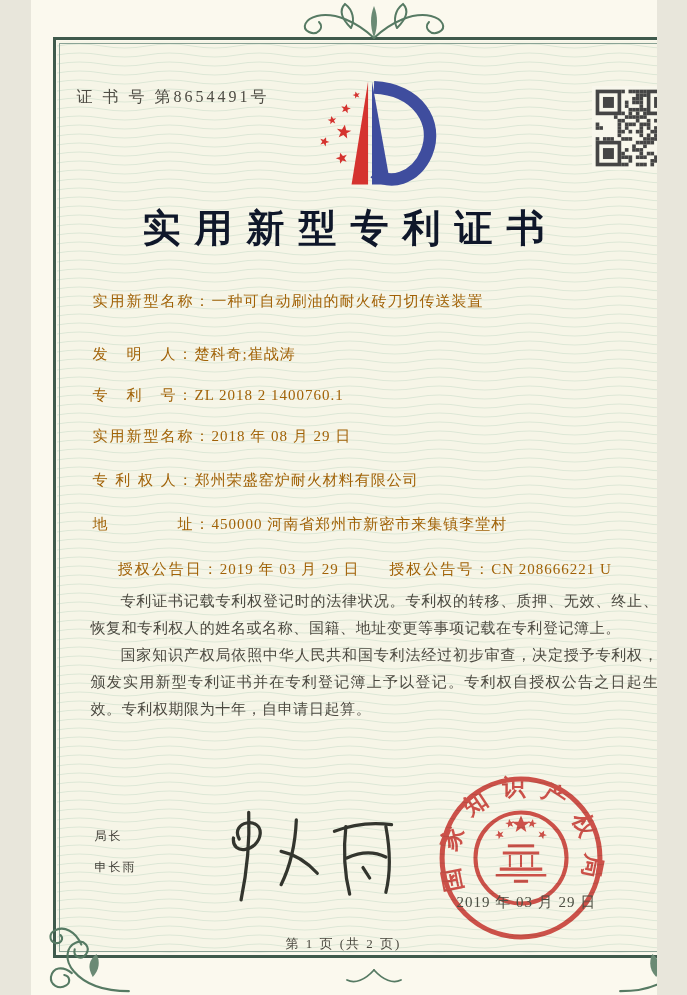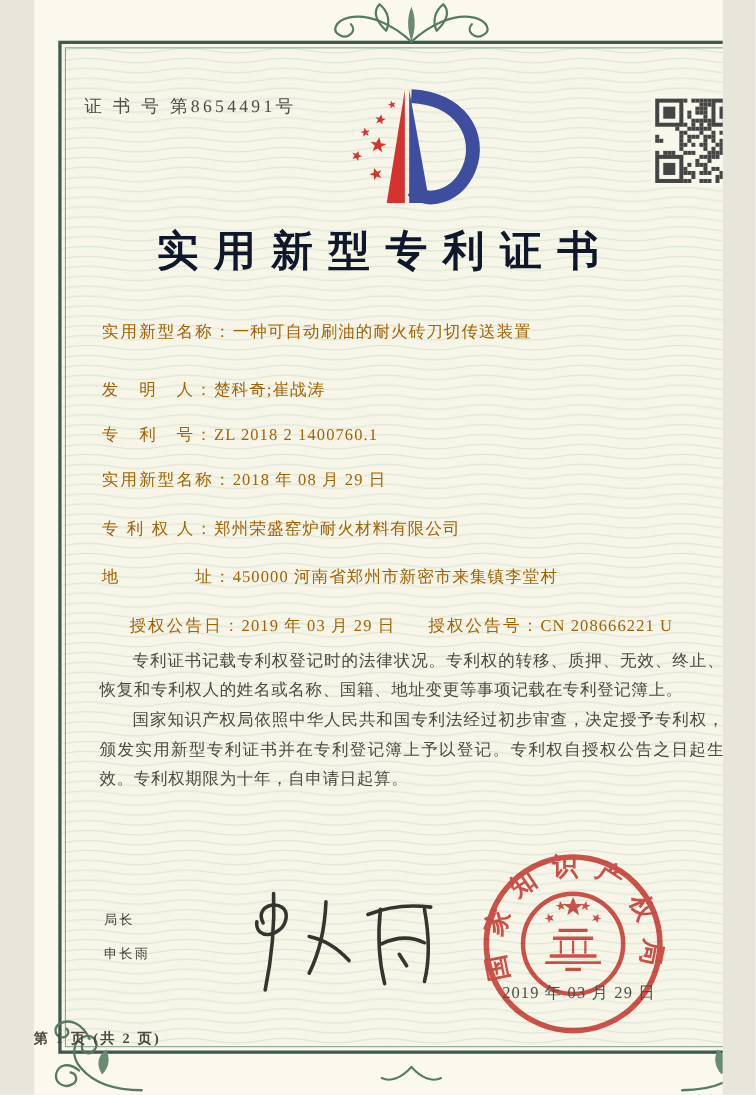--- a/index.html
+++ b/index.html
@@ -59,21 +59,21 @@
   .director{position:absolute;left:64px;top:828px;font-size:12px;letter-spacing:2px;color:#3e3c35;}
   .director .name{margin-top:14px;}
   .signature{position:absolute;left:172px;top:806px;width:200px;height:104px;}
   .seal{position:absolute;left:404px;top:772px;width:172px;height:172px;mix-blend-mode:multiply;}
   .seal-date{
     position:absolute;left:426px;top:893px;width:170px;
     font-size:15px;letter-spacing:1px;color:#4c4f43;z-index:5;
   }
   .footer{
     position:absolute;left:0;top:935px;width:100%;
-    text-align:left;font-size:13px;letter-spacing:2px;color:#4a483f;font-weight:bold;
+    text-align:center;font-size:13px;letter-spacing:2px;color:#4a483f;
   }
 </style>
 </head>
 <body>
 
 <div class="page">
 
   <div class="inner-bg">
     <svg xmlns="http://www.w3.org/2000/svg" width="633" height="912">
       <defs>

